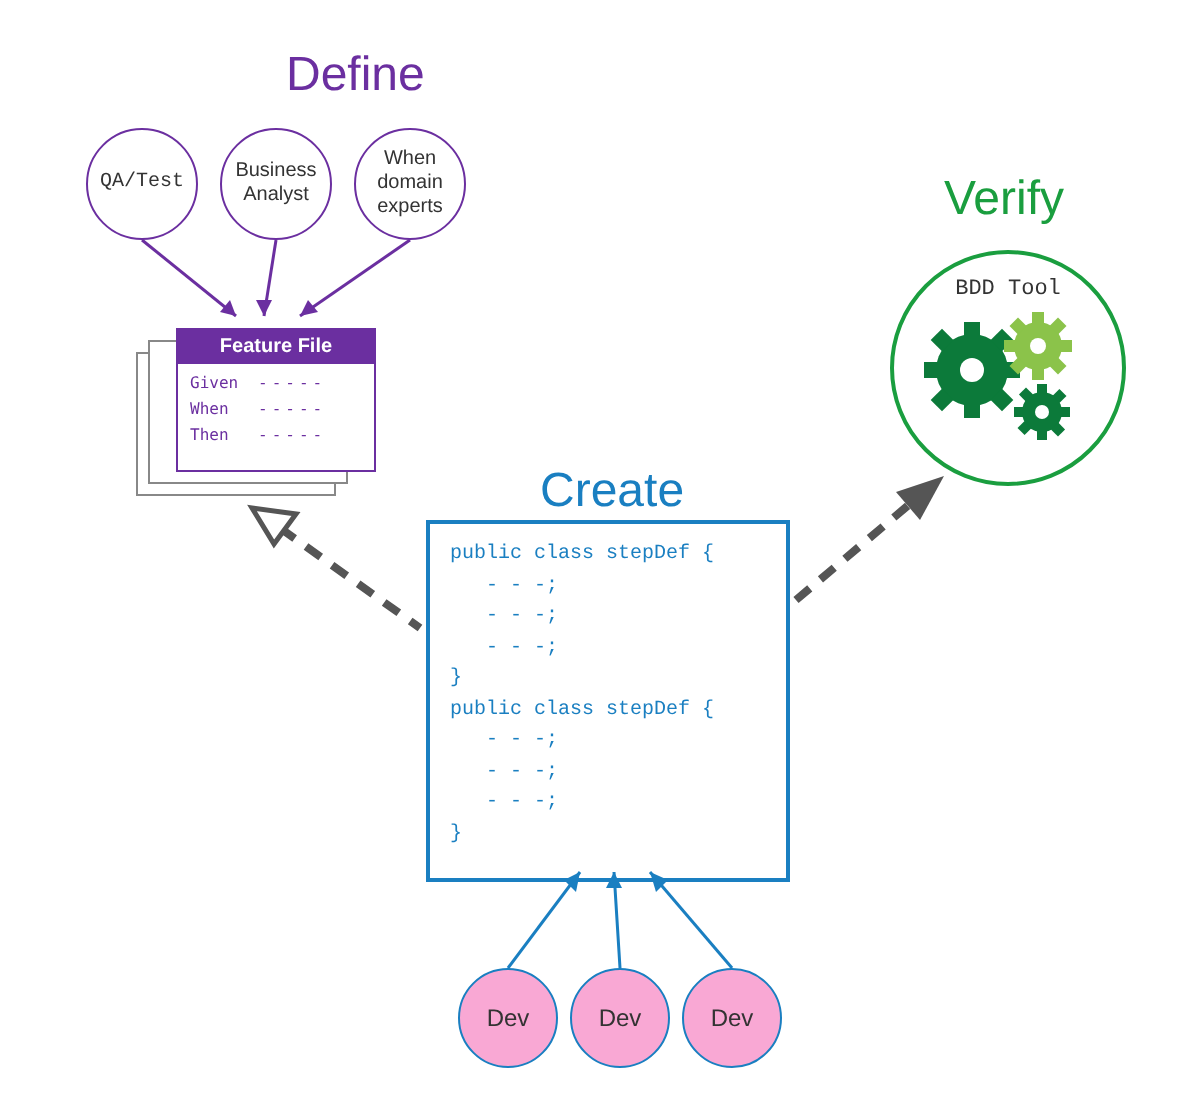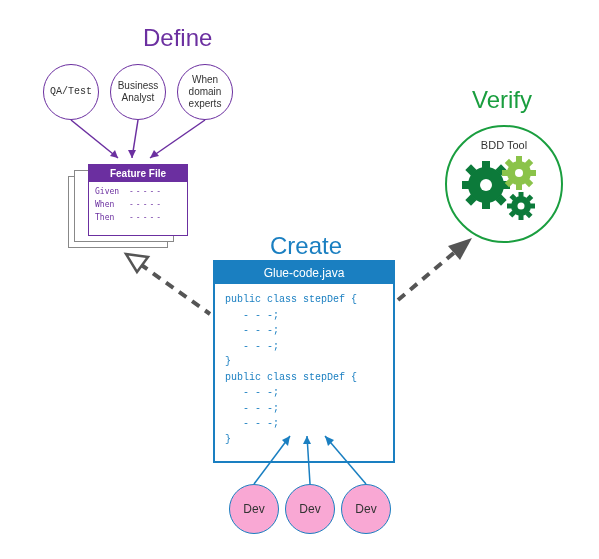--- a/index.html
+++ b/index.html
@@ -20,21 +20,21 @@
   .ff-header { background: #6b2fa0; color: #fff; font-size: 10px; font-weight: 600; text-align: center; padding: 3px 0; }
   .ff-body { padding: 4px 6px; font-size: 8px; color: #6b2fa0; line-height: 1.6; font-family: monospace; }
   .ff-row { display: flex; gap: 6px; align-items: center; }
   .ff-kw { width: 28px; }
   .ff-dashes { letter-spacing: 2px; color: #6b2fa0; }
 
   .code-box { position: absolute; left: 213px; top: 260px; width: 182px; border: 2px solid #1a7fc1; background: #fff; }
   .code-header { background: #1a7fc1; color: #fff; text-align: center; font-size: 12px; padding: 4px 0; }
   .code-body { padding: 8px 10px 14px; font-family: "Courier New", monospace; font-size: 10px; color: #1a7fc1; line-height: 1.55; white-space: pre; }
 
-  .bdd-tool { position: absolute; left: 445px; top: 125px; width: 118px; height: 118px; border: 2px solid #1a9e3f; border-radius: 50%; background: #fff; display: flex; flex-direction: column; align-items: center; padding-top: 12px; }
+  .bdd-tool { position: absolute; left: 445px; top: 125px; width: 118px; height: 118px; border: 2px solid #1a9e3f; border-radius: 50%; background: #fff; display: flex; flex-direction: column; align-items: center; padding-top: 12px; font-family: Liberation Mono, monospace; }
   .bdd-label { font-size: 11px; color: #333; margin-bottom: 2px; }
   .gears { position: relative; width: 90px; height: 80px; }
 
   svg.connector { position: absolute; pointer-events: none; }
 
   .arrow-dashed { stroke: #555; stroke-width: 4; stroke-dasharray: 9 7; fill: none; }
   .arrow-head-dark { fill: #555; }
   .arrow-head-open { fill: #fff; stroke: #555; stroke-width: 2.5; }
   .purple-line { stroke: #6b2fa0; stroke-width: 1.5; fill: none; }
   .purple-fill { fill: #6b2fa0; }
@@ -86,21 +86,20 @@
 <svg class="connector" style="left:0; top:0;" width="599" height="559">
 
   <line class="arrow-dashed" x1="140" y1="264" x2="210" y2="314"></line>
   <polygon class="arrow-head-open" points="126,254 148,257 137,272"></polygon>
 
   <line class="arrow-dashed" x1="398" y1="300" x2="462" y2="246"></line>
   <polygon class="arrow-head-dark" points="472,238 448,246 460,260"></polygon>
 </svg>
 
 <div class="code-box">
-  <div class="code-header">Glue-code.java</div>
   <div class="code-body">public class stepDef {
    - - -;
    - - -;
    - - -;
 }
 public class stepDef {
    - - -;
    - - -;
    - - -;
 }</div>

